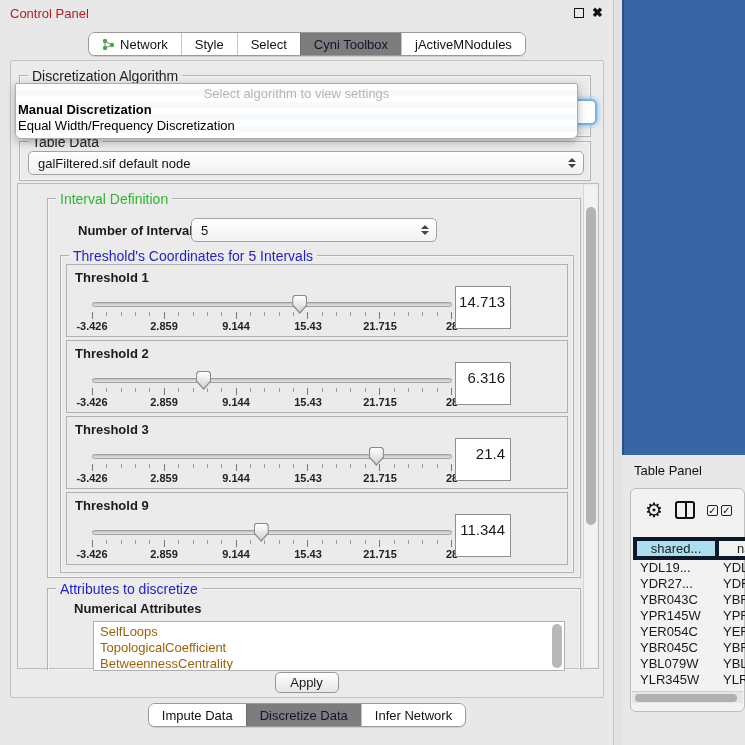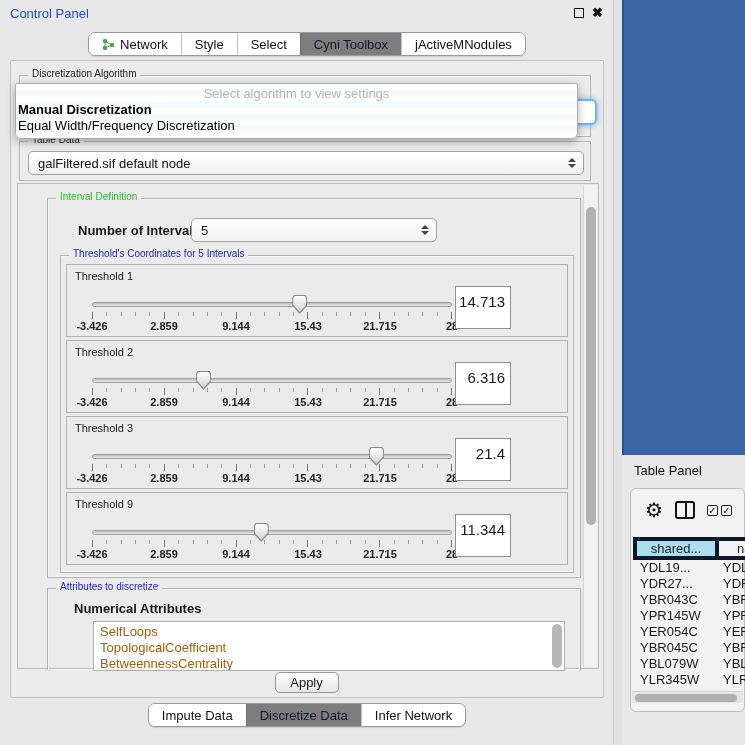--- a/index.html
+++ b/index.html
@@ -2,37 +2,37 @@
 <html><head>
 <meta charset="utf-8">
 <style>
   * { margin:0; padding:0; box-sizing:border-box; }
   html,body { width:745px; height:745px; overflow:hidden; background:#e2e2e2;
               font-family:"Liberation Sans", sans-serif; font-size:13px; color:#1a1a1a; }
 
   
   #control-panel { position:absolute; left:0; top:0; width:614px; height:745px; background:#e8e8e8; border-right:1px solid #c9c9c9; }
   #cp-titlebar { position:absolute; left:0; top:0; width:100%; height:26px; display:flex; align-items:center; padding:0 10px; }
-  #cp-title { font-size:13px; color:#1d4ed8; }
+  #cp-title { font-size:13px; color:#b91c1c; }
   #cp-title-icons { margin-left:auto; display:flex; align-items:center; gap:8px; }
   .win-min { width:10px; height:10px; border:1.5px solid #111; background:transparent; }
   .win-close { font-size:13px; font-weight:bold; color:#111; line-height:10px; }
 
   
   .seg-row { position:absolute; left:0; width:614px; display:flex; justify-content:center; }
   .segmented { display:flex; background:#fff; border:1px solid #9a9a9a; border-radius:7px; overflow:hidden; height:24px; box-shadow:0 1px 1px rgba(0,0,0,.12); }
   .segment { display:flex; align-items:center; gap:5px; padding:0 13px; font-size:13px; color:#111; background:#fff; border-left:1px solid #c4c4c4; white-space:nowrap; }
   .segment:first-child { border-left:none; }
   .segment.sel { background:#7d7d7d; color:#0f172a; border-left-color:#6f6f6f;justify-content:center; }
 
   
   #main-box { position:absolute; left:10px; top:60px; width:594px; height:638px; background:#ebebeb; border:1px solid #c2c2c2; border-radius:2px; }
 
   .groupbox { position:absolute; border:1px solid #b2b2b2; box-shadow:inset 0 0 0 1px #f4f4f4; }
-  .group-title { position:absolute; top:-8px; left:8px; background:#ebebeb; padding:0 4px; font-size:10px; }
+  .group-title { position:absolute; top:-8px; left:8px; background:#ebebeb; padding:0 4px; font-size:14px; }
   .t-green { color:#2eb82e; }
   .t-blue  { color:#2323cc; }
   .t-dark  { color:#222; }
 
   
   #algo-combo-ring { position:absolute; left:534px; top:38px; width:52px; height:26px; border-radius:6px;
     background:#fff; border:2px solid #76b2e3; box-shadow:0 0 5px 1px #8cc1ea; z-index:4; }
 
   
   #algo-popup { position:absolute; left:4px; top:22px; width:563px; height:56px; background:#fff;
@@ -56,21 +56,21 @@
   #cp-vscroll-thumb { position:absolute; left:2px; top:22px; width:10px; height:318px; border-radius:6px; background:#b2b2b2; }
 
   
   #interval-group { left:29px; top:14px; width:534px; height:380px; }
   #noi-label { position:absolute; left:30px; top:24px; font-weight:bold; }
   #noi-combo { left:143px; top:19px; width:246px; height:24px; }
 
   #threshold-group { left:12px; top:56px; width:514px; height:318px; }
   #thresholds { position:absolute; left:5px; top:8px; width:502px; }
   .th-panel { position:relative; height:73px; border:1px solid #b0b0b0; background:#ebebeb; margin-bottom:3px; }
-  .th-title { position:absolute; left:8px; top:5px; font-weight:normal; font-size:11px; }
+  .th-title { position:absolute; left:8px; top:5px; font-weight:bold; font-size:13px; }
   .th-track { position:absolute; left:25px; top:37px; width:360px; height:5px; border-radius:3px;
               background:linear-gradient(#bdbdbd,#e9e9e9); border:1px solid #9f9f9f; }
   .th-thumb { position:absolute; top:30px; width:15px; height:19px;
               clip-path:polygon(12% 0,88% 0,100% 12%,100% 55%,50% 100%,0 55%,0 12%); background:#8a8a8a; }
   .th-thumb::after { content:""; position:absolute; left:1px; top:1px; right:1px; bottom:2px;
               clip-path:polygon(12% 0,88% 0,100% 12%,100% 55%,50% 100%,0 55%,0 12%); background:linear-gradient(#ffffff,#d2d2d2); }
   .th-ticks { position:absolute; left:25px; top:47px; width:360px; height:8px; display:flex; justify-content:space-between; }
   .th-ticks i { width:1px; height:4px; background:#9a9a9a; }
   .th-ticks i.major { height:7px; background:#777; }
   .th-scale { position:absolute; left:25px; top:55px; width:360px; height:14px; font-size:11px; font-weight:bold; color:#222; }

